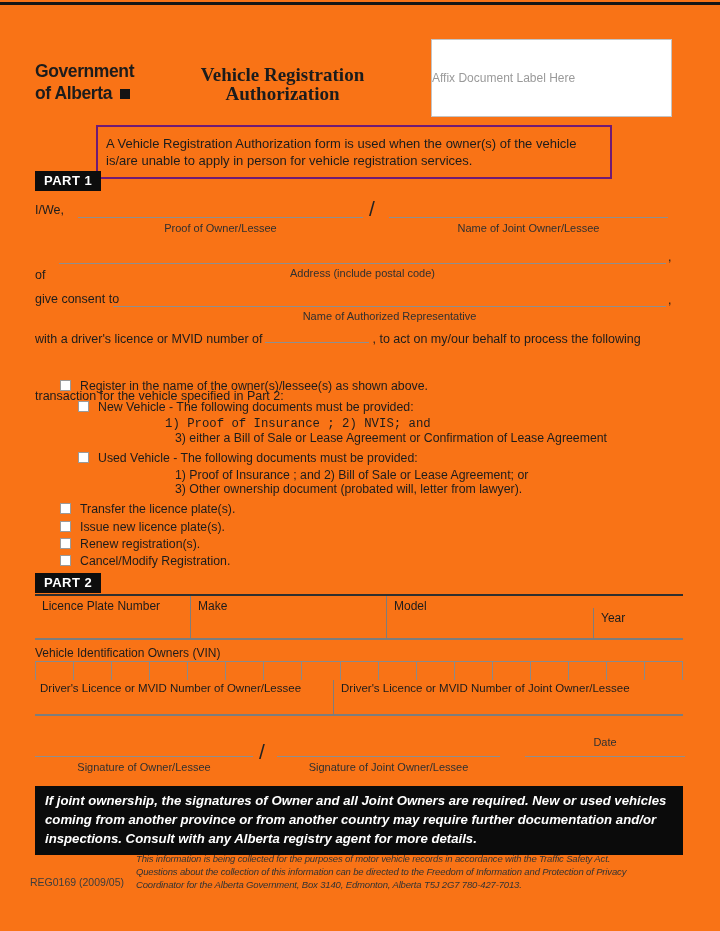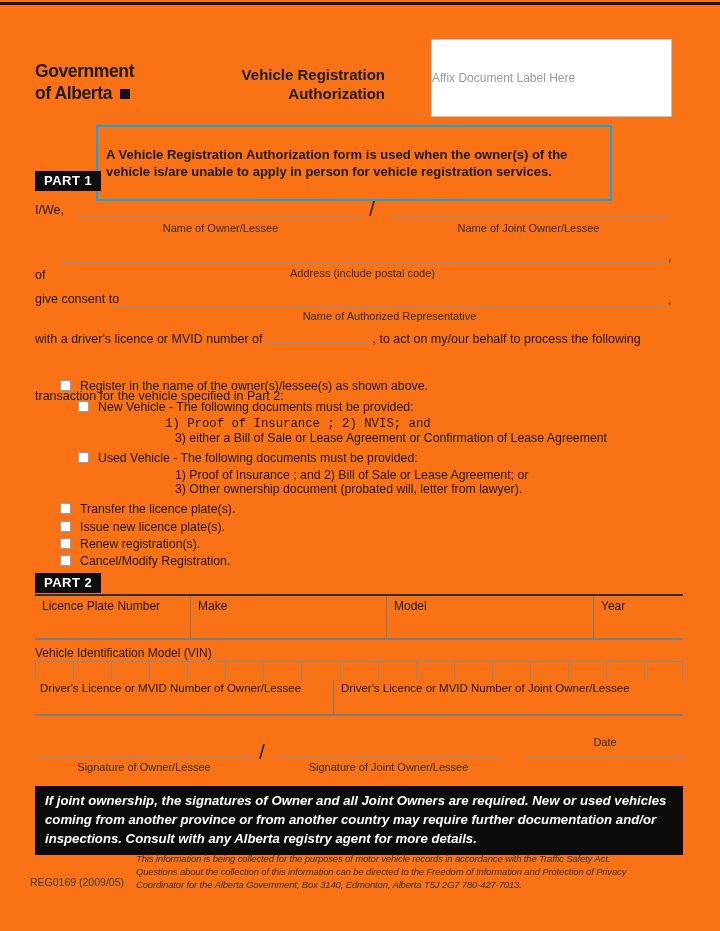--- a/index.html
+++ b/index.html
@@ -4,27 +4,27 @@
 <style>
   * { margin:0; padding:0; box-sizing:border-box; }
   html,body { background:#ffffff; }
   body { font-family:"Liberation Sans","DejaVu Sans",sans-serif; color:#1c1c1c; }
   .page { position:relative; width:720px; height:931px; background:#f97316; overflow:hidden; }
   .top-rule { position:absolute; top:2px; left:0; width:100%; height:3px; background:#161616; }
 
   
   .logo { position:absolute; left:35px; top:60px; font-weight:bold; font-size:17.5px; line-height:22px; letter-spacing:-0.4px; }
   .logo-square { display:inline-block; width:10px; height:10px; background:#141414; margin-left:8px; }
-  .form-title { position:absolute; left:180px; top:65px; width:205px; text-align:right; font-weight:bold; font-size:15px; line-height:19px; }
+  .form-title { position:absolute; left:180px; top:65px; width:205px; text-align:center; font-weight:bold; font-size:19px; line-height:19px;font-family:Liberation Serif, serif; }
   .affix-box { position:absolute; left:431px; top:39px; width:241px; height:78px; border:1px solid #c4c4c4; background:#fff;
                display:flex; align-items:center; color:#9a9a9a; font-size:12px; }
 
   
-  .intro-box { position:absolute; left:96px; top:125px; width:516px; border:2px solid #0ea5e9; padding:19px 8px;
-               font-weight:bold; font-size:13px; line-height:17px; }
+  .intro-box { position:absolute; left:96px; top:125px; width:516px; border:2px solid #701a75; padding:8px 8px;
+               font-weight:normal; font-size:13px; line-height:17px; }
 
   
   .part-tag { position:absolute; background:#0d0d0d; color:#ffffff; font-weight:bold; font-size:13px; padding:2px 9px 3px; letter-spacing:0.5px; }
 
   
   .txt { position:absolute; font-size:12.5px; }
   .wline { position:absolute; height:1px; border-bottom:1px solid #8f8f8f; }
   .under-label { position:absolute; font-size:11px; color:#303030; text-align:center; }
   .big-slash { position:absolute; font-size:21px; font-weight:normal; color:#222; }
   .inline-line { display:inline-block; width:104px; border-bottom:1px solid #8f8f8f; height:12px; margin:0 3px; vertical-align:baseline; }
@@ -32,21 +32,21 @@
   
   .cb-row { position:absolute; display:flex; align-items:flex-start; gap:9px; font-size:12.3px; }
   .cb { width:11px; height:11px; border:1.5px solid #9a9a9a; background:#fff; flex:0 0 auto; margin-top:1px; }
   .doc-line { position:absolute; font-size:12.3px; }
 
   
   .p2-head { position:absolute; left:35px; top:594px; width:648px; height:46px; display:flex;
              border-top:2px solid #2f2f2f; border-bottom:2px solid #7d7d7d; }
   .p2-cell { padding:3px 7px; font-size:12px; }
   .p2-cell + .p2-cell { border-left:1px solid #7d7d7d; }
-  .p2-c1 { width:155px; } .p2-c2 { width:196px; } .p2-c3 { width:207px; } .p2-c4 { width:90px; }
+  .p2-c1 { width:155px; } .p2-c2 { width:196px; } .p2-c3 { width:207px; } .p2-c4 { width:90px;margin-top:12px; }
   .vin-label { position:absolute; left:35px; top:646px; font-size:12px; }
   .vin-strip { position:absolute; left:35px; top:661px; width:648px; height:19px; display:flex; border-top:1px solid #8a8a8a; }
   .vin-cell { flex:1 1 auto; border-left:1px solid #8a8a8a; }
   .vin-cell:last-child { border-right:1px solid #8a8a8a; }
   .dl-row { position:absolute; left:35px; top:680px; width:648px; height:36px; display:flex; border-bottom:2.5px solid #7d7d7d; }
   .dl-cell { padding:2px 5px; font-size:11.5px; }
   .dl-cell.owner { width:299px; border-right:1px solid #7d7d7d; }
   .dl-cell.joint { flex:1; padding-left:7px; }
 
   
@@ -80,21 +80,21 @@
   </div>
 
   <div class="intro-box">A Vehicle Registration Authorization form is used when the owner(s) of the vehicle is/are unable to apply in person for vehicle registration services.</div>
 
   <div class="part-tag" style="left:35px; top:171px;">PART 1</div>
 
   <div class="txt" style="left:35px; top:203px;">I/We,</div>
   <div class="wline" style="left:78px; top:217px; width:285px;"></div>
   <div class="big-slash" style="left:369px; top:197px;">/</div>
   <div class="wline" style="left:389px; top:217px; width:279px;"></div>
-  <div class="under-label" style="left:78px; top:222px; width:285px;">Name of Owner/Lessee</div>
+  <div class="under-label" style="left:78px; top:222px; width:285px;">Proof of Owner/Lessee</div>
   <div class="under-label" style="left:389px; top:222px; width:279px;">Name of Joint Owner/Lessee</div>
 
   <div class="txt" style="left:35px; top:249px;margin-top:19px;">of</div>
   <div class="wline" style="left:59px; top:263px; width:607px;"></div>
   <div class="txt" style="left:668px; top:250px;">,</div>
   <div class="under-label" style="left:59px; top:267px; width:607px;">Address (include postal code)</div>
 
   <div class="txt" style="left:35px; top:292px;">give consent to</div>
   <div class="wline" style="left:113px; top:306px; width:553px;"></div>
   <div class="txt" style="left:668px; top:293px;">,</div>
@@ -138,21 +138,21 @@
 
   <div class="part-tag" style="left:35px; top:573px;">PART 2</div>
 
   <div class="p2-head">
     <div class="p2-cell p2-c1"><span>Licence Plate Number</span></div>
     <div class="p2-cell p2-c2"><span>Make</span></div>
     <div class="p2-cell p2-c3"><span>Model</span></div>
     <div class="p2-cell p2-c4"><span>Year</span></div>
   </div>
 
-  <div class="vin-label">Vehicle Identification Model (VIN)</div>
+  <div class="vin-label">Vehicle Identification Owners (VIN)</div>
   <div class="vin-strip">
       <span class="vin-cell"></span>
       <span class="vin-cell"></span>
       <span class="vin-cell"></span>
       <span class="vin-cell"></span>
       <span class="vin-cell"></span>
       <span class="vin-cell"></span>
       <span class="vin-cell"></span>
       <span class="vin-cell"></span>
       <span class="vin-cell"></span>

